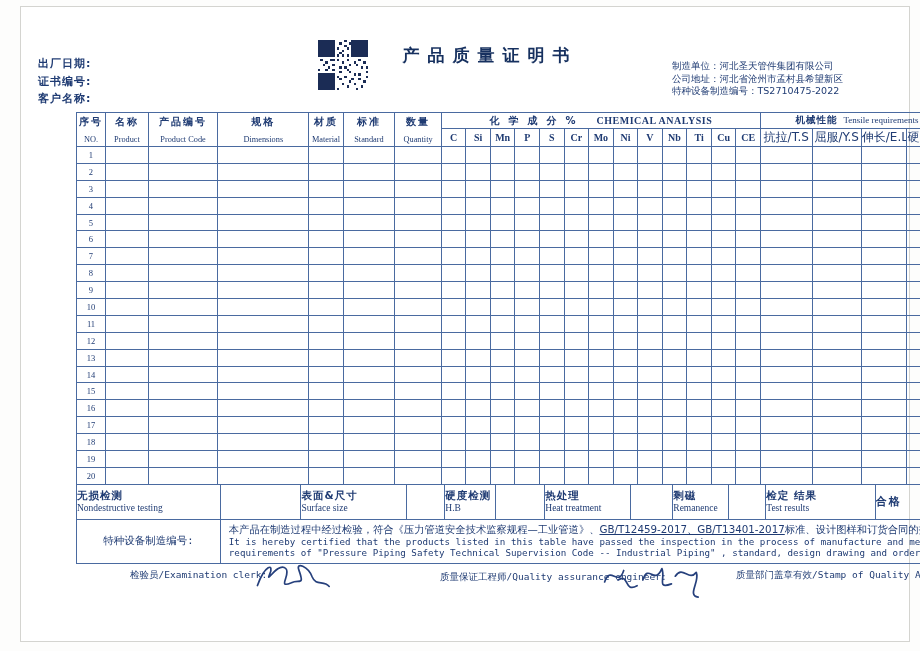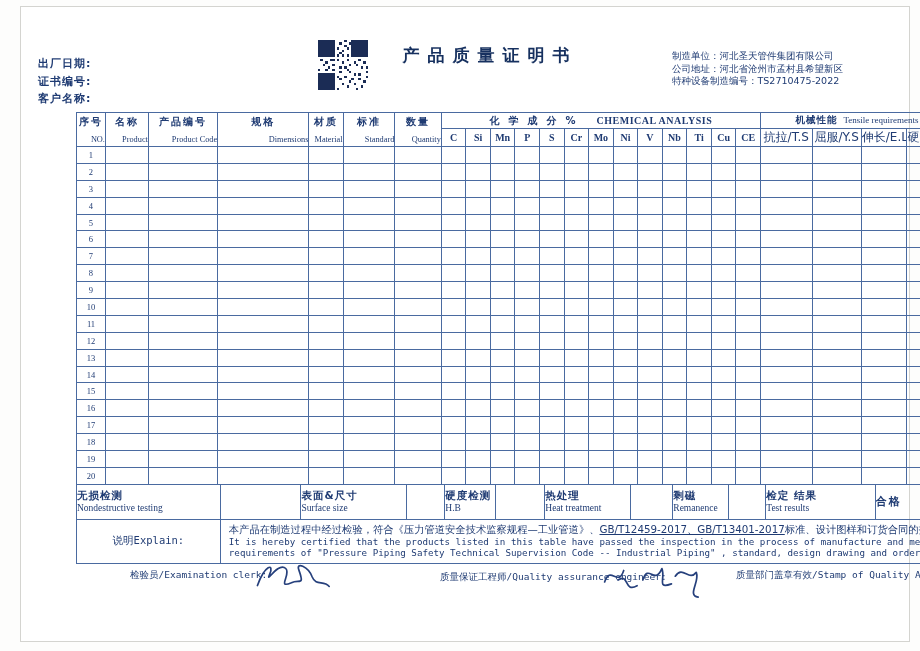--- a/index.html
+++ b/index.html
@@ -9,30 +9,30 @@
              border:1px solid #d4d4d0;background:#ffffff;}
   .abs{position:absolute;}
   
   .info-left{left:38px;top:55px;font-size:11px;line-height:17.5px;font-weight:bold;letter-spacing:1px;}
   
   .title-block{left:360px;top:44px;width:260px;text-align:center;}
   .title-cn{font-size:17px;font-weight:bold;letter-spacing:8px;color:#16305f;white-space:nowrap;}
   .title-en{font-size:13.5px;font-weight:bold;letter-spacing:0.5px;margin-top:5px;
             font-family:"Liberation Serif",serif;color:#16305f;}
   
-  .info-right{left:672px;top:50px;font-size:9.5px;line-height:12.5px;white-space:nowrap;}
+  .info-right{left:672px;top:60px;font-size:9.5px;line-height:12.5px;white-space:nowrap;}
   
   .qr{left:318px;top:40px;}
   
   .tables{left:28px;top:112px;width:878px;padding-left:48px;}
   table{border-collapse:collapse;table-layout:fixed;width:100%;}
   td,th{border:1px solid #4a6aa0;padding:0;font-weight:normal;overflow:hidden;white-space:nowrap;}
   .main th{text-align:center;vertical-align:middle;}
   .cn{font-size:10px;font-weight:bold;letter-spacing:2px;}
-  .en{font-size:8.3px;font-family:"Liberation Serif",serif;letter-spacing:0;margin-top:6px;text-align:right;}
+  .en{font-size:8.3px;font-family:"Liberation Serif",serif;letter-spacing:0;margin-top:6px;}
   .group{height:15px;font-size:10px;}
   .group .cnsp{font-weight:bold;letter-spacing:9px;}
   .group .engap{font-family:"Liberation Serif",serif;font-weight:bold;margin-left:12px;letter-spacing:0.5px;}
   .group2 .cnsp2{font-weight:bold;letter-spacing:1px;font-size:9.5px;}
   .group2 .engap2{font-family:"Liberation Serif",serif;margin-left:6px;font-size:9px;}
   .main .chem{font-size:10px;font-family:"Liberation Serif",serif;font-weight:bold;height:16px;}
   .main .mech{font-size:12px;height:16px;letter-spacing:0;}
   .main tbody td{height:15.9px;}
   .main .rownum{text-align:center;font-size:8.5px;font-family:"Liberation Serif",serif;}
   .sum td{height:34px;text-align:left;vertical-align:middle;}
@@ -794,21 +794,21 @@
     </tbody>
       </table>
 
     <table class="exp stack">
       <colgroup>
           <col style="width:16.4%">
           <col style="width:83.6%">
         </colgroup>
       <tbody>
           <tr>
-        <td class="lbl">说明Explain:</td>
+        <td class="lbl">特种设备制造编号:</td>
         <td class="txt">
           <div class="cnline"><span>本产品在制造过程中经过检验，符合《压力管道安全技术监察规程—工业管道》、</span><span class="ul">GB/T12459-2017、GB/T13401-2017</span><span>标准、设计图样和订货合同的技术要求。</span></div>
           <div class="enline">It is hereby certified that the products listed in this table have passed the inspection in the process of manufacture and meet the technical</div>
           <div class="enline">requirements of "Pressure Piping Safety Technical Supervision Code -- Industrial Piping" , standard, design drawing and ordering contract.</div>
         </td>
       </tr>
     </tbody>
       </table>
   </div>
 

